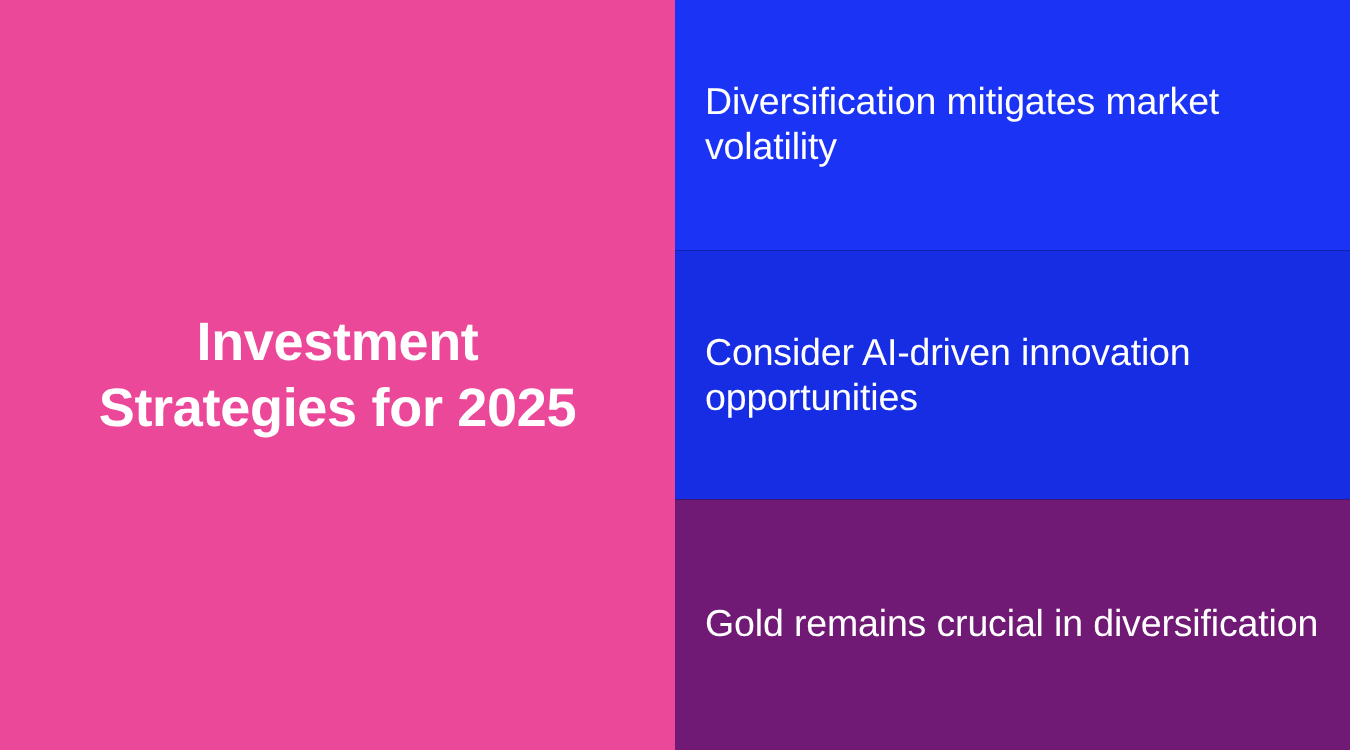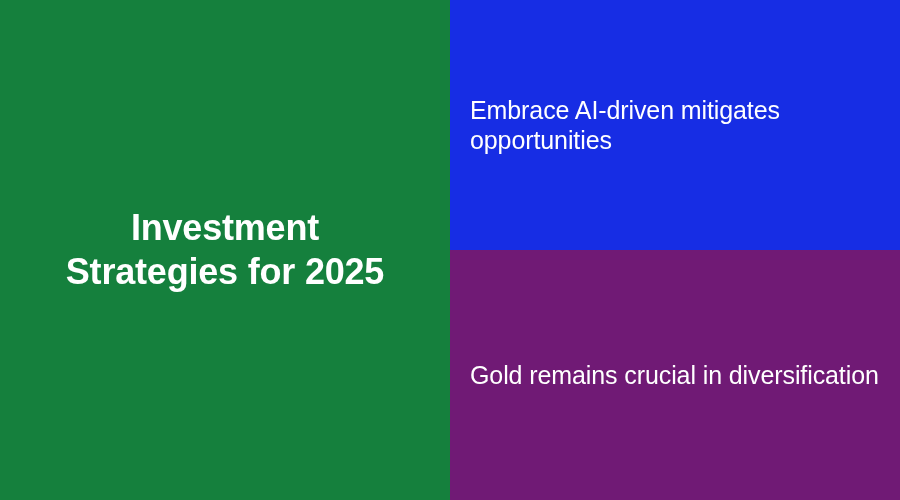--- a/index.html
+++ b/index.html
@@ -21,21 +21,21 @@
     height: 500px;
     display: flex;
     flex-direction: row;
     background: #000000;
   }
 
   
   .title-pane {
     width: 450px;
     height: 500px;
-    background: #15803d;
+    background: #ec4899;
     display: flex;
     align-items: center;
     justify-content: center;
     box-sizing: border-box;
     padding: 0 28px;
   }
 
   .title-text {
     color: #ffffff;
     font-size: 36px;
@@ -78,23 +78,26 @@
 
 <div class="slide" style="background-color: rgb(0, 0, 0);">
 
   <div class="title-pane">
     <h1 class="title-text" style="color: rgb(255, 255, 255);">Investment
 Strategies for 2025</h1>
   </div>
 
   <div class="points-pane">
 
+    <div class="point-row" style="background-color: rgb(26, 51, 245);">
+      <p class="point-text" style="color: rgb(255, 255, 255);">Diversification mitigates market volatility</p>
+    </div>
 
     <div class="point-row" style="background-color: rgb(23, 45, 228);">
-      <p class="point-text" style="color: rgb(255, 255, 255);">Embrace AI-driven mitigates opportunities</p>
+      <p class="point-text" style="color: rgb(255, 255, 255);">Consider AI-driven innovation opportunities</p>
     </div>
 
 
     <div class="point-row" style="background-color: #701a75;">
       <p class="point-text" style="color: rgb(255, 255, 255);">Gold remains crucial in diversification</p>
     </div>
 
   </div>
 </div>
 

